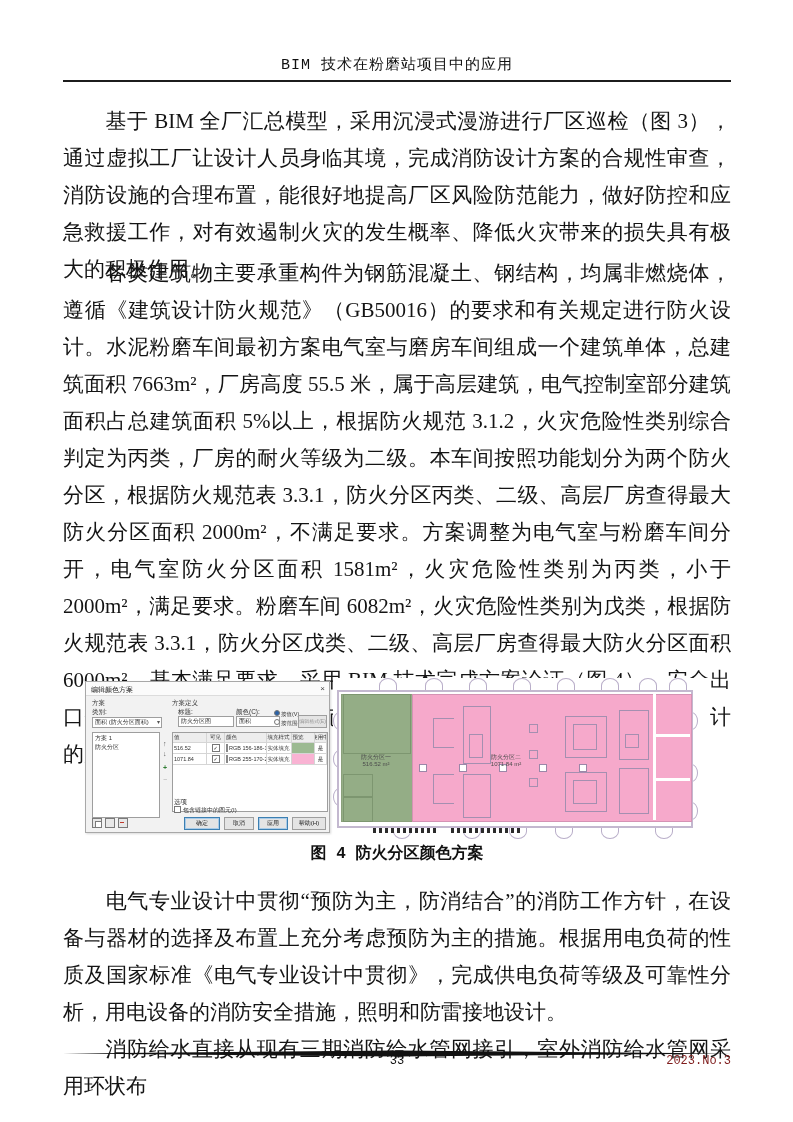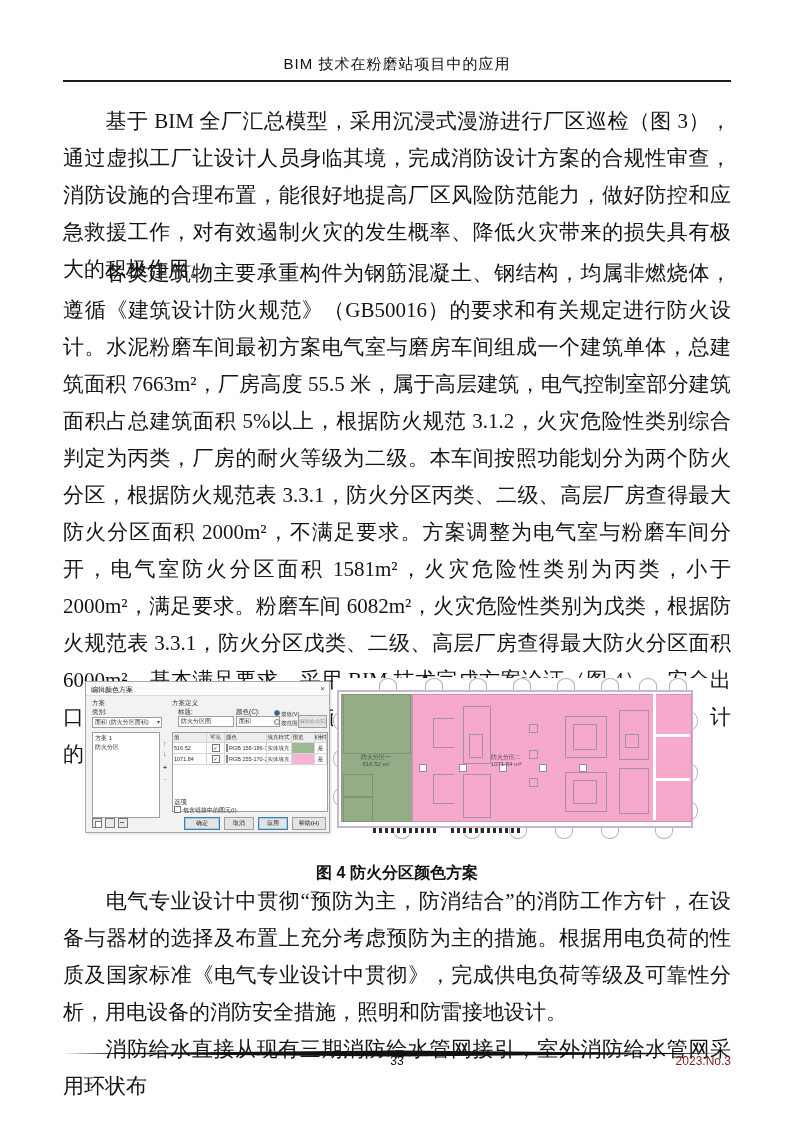--- a/index.html
+++ b/index.html
@@ -1,41 +1,41 @@
 <!DOCTYPE html>
 <html><head>
 <meta charset="utf-8">
 <style>
   html,body{margin:0;padding:0;}
   body{
     width:793px;height:1122px;position:relative;background:#ffffff;
     font-family:"Liberation Serif","DejaVu Serif",serif;color:#1a1a1a;
     overflow:hidden;
   }
-  .sans{font-family:Liberation Sans, sans-serif;}
+  .sans{font-family:Liberation Mono, monospace;}
 
   
   .header-title{position:absolute;top:55px;left:63px;width:668px;text-align:center;
     font-size:15px;letter-spacing:1px;color:#111;}
   .header-rule{position:absolute;top:80px;left:63px;width:668px;height:0;
     border-top:2px solid #1c1c1c;}
 
   
   .para{position:absolute;left:63px;width:668px;font-size:21px;line-height:37px;
     text-align:justify;text-justify:inter-ideograph;color:#141414;}
   .para .indent{display:inline-block;width:2em;}
   #p1{top:82px;}
   #p2{top:234px;}
   #p3{top:862px;}
   #p4{top:1010px;}
 
   
   .figure-area{position:absolute;top:678px;left:85px;width:625px;height:162px;}
   .fig-caption{position:absolute;top:843px;left:63px;width:668px;text-align:center;
-    font-size:16px;font-weight:bold;color:#111;margin-top:20px;}
+    font-size:16px;font-weight:bold;color:#111;}
 
   
   .dlg{position:absolute;left:0;top:3px;width:243px;height:150px;background:#f2f2f2;
     border:1px solid #a8a8a8;box-shadow:1px 1px 2px rgba(0,0,0,.15);
     font-family:"Liberation Sans","DejaVu Sans",sans-serif;color:#333;}
   .dlg-titlebar{position:absolute;left:0;top:0;width:100%;height:13px;background:#fbfbfb;
     border-bottom:1px solid #dcdcdc;}
   .dlg-title{position:absolute;left:5px;top:3px;font-size:7px;color:#222;}
   .dlg-close{position:absolute;right:4px;top:2px;font-size:8px;color:#444;}
   .dlg-label{position:absolute;font-size:6.5px;color:#333;white-space:nowrap;}

